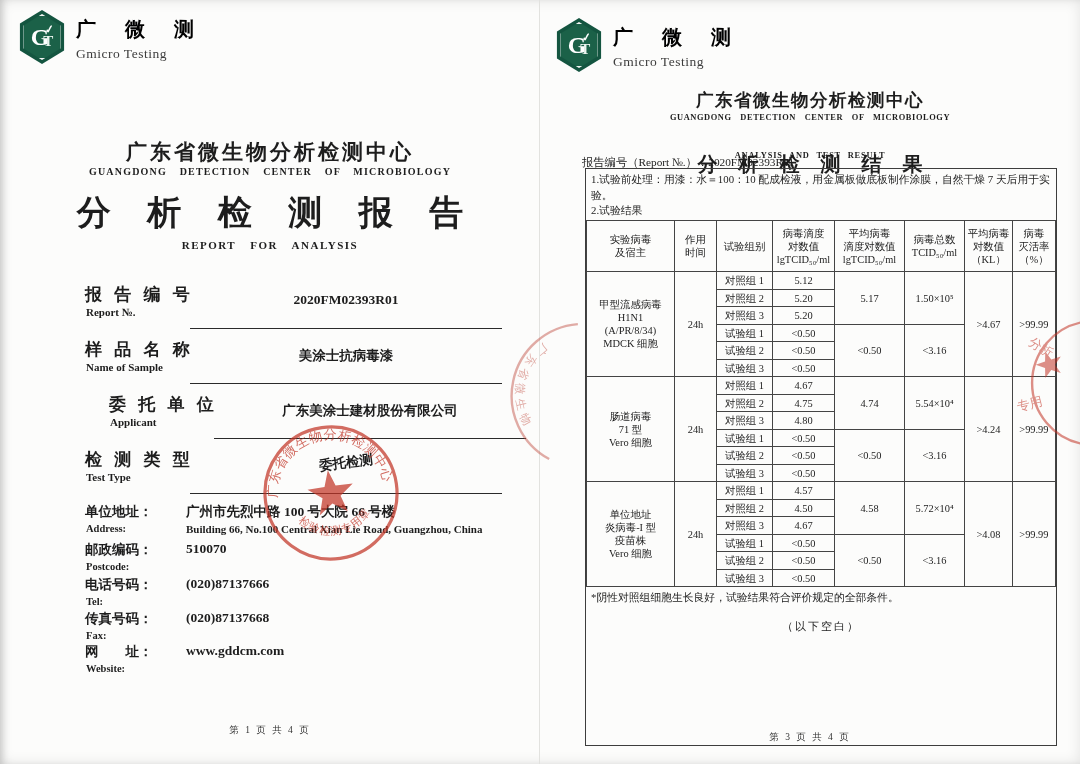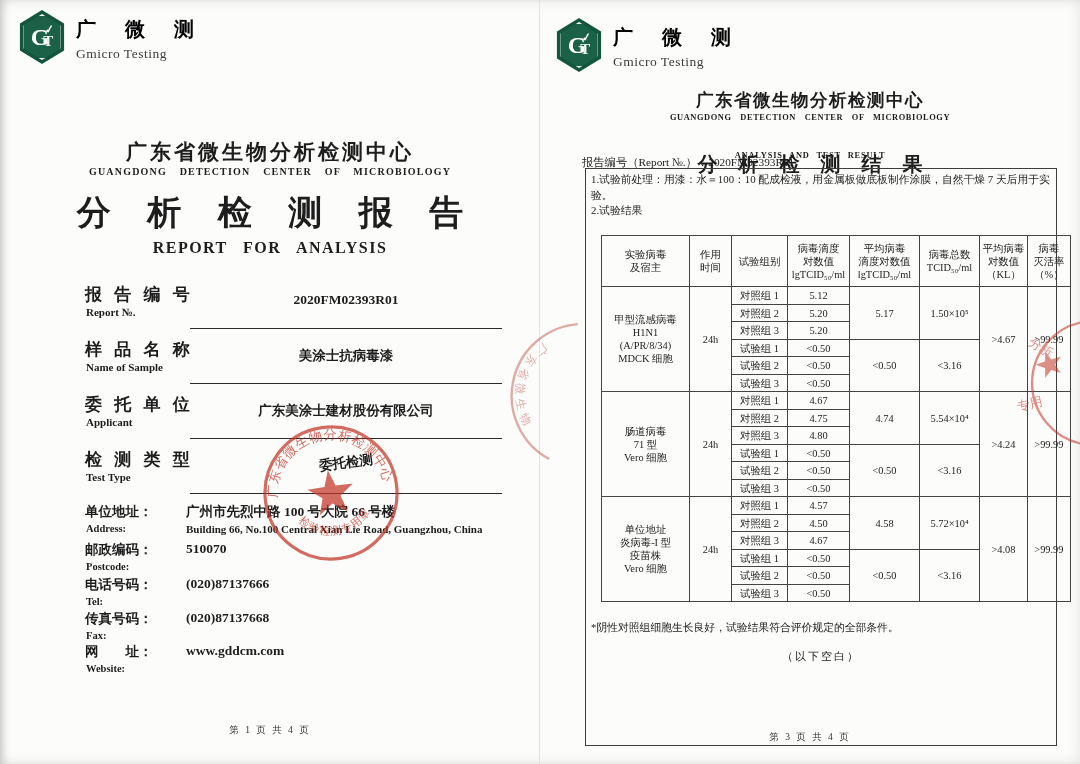--- a/index.html
+++ b/index.html
@@ -20,21 +20,21 @@
   .hex-t{color:#eaf3ee;font-weight:bold;font-size:15px;margin-left:-6px;margin-top:8px;}
   .hex-check{position:absolute;top:9px;right:8px;color:#fff;font-size:11px;font-weight:bold;transform:rotate(-8deg);}
   .logo-texts{margin-left:10px;padding-top:6px;}
   .logo-zh{font-size:20px;letter-spacing:12px;color:#000000;font-weight:600;white-space:nowrap;}
   .logo-en{font-size:13.5px;color:#3c3c3c;margin-top:3px;letter-spacing:.5px;}
 
   
   .lp-center-zh{position:absolute;top:138px;left:0;width:540px;text-align:center;font-size:21px;font-weight:bold;letter-spacing:3px;}
   .lp-center-en{position:absolute;top:166px;left:0;width:540px;text-align:center;font-size:10px;font-weight:bold;letter-spacing:1.2px;word-spacing:9px;}
   .lp-title-zh{position:absolute;top:190px;left:0;width:540px;text-align:center;font-size:34px;font-weight:bold;letter-spacing:14px;text-indent:14px;}
-  .lp-title-en{position:absolute;top:239px;left:0;width:540px;text-align:center;font-size:16px;font-weight:bold;letter-spacing:1.5px;word-spacing:10px;}
+  .lp-title-en{position:absolute;top:239px;left:0;width:540px;text-align:center;font-size:11px;font-weight:bold;letter-spacing:1.5px;word-spacing:10px;}
 
   
   .fld{position:absolute;left:0;width:540px;height:50px;}
   .fld-zh{position:absolute;left:85px;top:0;font-size:17px;font-weight:bold;letter-spacing:4px;white-space:nowrap;}
   .fld-en{position:absolute;left:86px;top:23px;font-size:11px;font-weight:bold;}
   .fld-val{position:absolute;left:190px;top:9px;width:312px;text-align:center;font-size:13.5px;font-weight:600;}
   .fld-line{position:absolute;left:190px;top:45px;width:312px;border-bottom:1.3px solid #2a2a2a;}
   .fld-val.tilted{transform:rotate(-7deg);top:6px;}
 
   
@@ -52,21 +52,21 @@
   .rp-center-zh{position:absolute;top:88px;left:0;width:540px;text-align:center;font-size:17.5px;font-weight:bold;letter-spacing:1.5px;}
   .rp-center-en{position:absolute;top:113px;left:0;width:540px;text-align:center;font-size:8.4px;font-weight:bold;letter-spacing:.6px;word-spacing:6px;}
   .rp-title-zh{position:absolute;top:123px;left:0;width:540px;text-align:center;font-size:20px;font-weight:bold;letter-spacing:8px;text-indent:8px;margin-top:28px;}
   .rp-title-en{position:absolute;top:151px;left:0;width:540px;text-align:center;font-size:8.4px;font-weight:bold;letter-spacing:.8px;word-spacing:4px;}
   .rp-repno{position:absolute;top:155px;left:42px;font-size:11.3px;}
 
   .rbox{position:absolute;left:45px;top:168px;width:472px;height:578px;border:1.6px solid #3d3d3d;box-sizing:border-box;background:transparent;}
   .rbox .pre{padding:3px 6px 0 5px;font-size:10.8px;line-height:1.45;}
   .rbox .res-head{padding:1px 6px 2px 5px;font-size:10.8px;}
 
-  table.res{border-collapse:collapse;width:468.8px;table-layout:fixed;margin:15px;}
+  table.res{border-collapse:collapse;width:468.8px;table-layout:fixed;margin:0;}
   table.res td,table.res th{border:1px solid #444;padding:0 1px;text-align:center;vertical-align:middle;
     font-size:10.4px;font-weight:normal;line-height:1.25;}
   table.res th{height:50px;}
   table.res td{height:16.5px;}
   .ml{white-space:pre-line;}
   col.c1{width:88px}col.c2{width:42px}col.c3{width:56px}col.c4{width:62px}col.c5{width:70px}col.c6{width:60px}col.c7{width:48px}col.c8{width:42.8px}
 
   .rnote{padding:4px 6px 0 5px;font-size:10.8px;}
   .rblank{margin-top:14px;text-align:center;font-size:11px;letter-spacing:2px;}
 
@@ -104,21 +104,21 @@
       <span class="fld-en">Report №.</span>
       <span class="fld-val">2020FM02393R01</span>
       <span class="fld-line"></span>
     </div>
     <div class="fld" style="top:338px;padding-left:12px;">
       <span class="fld-zh">样 品 名 称</span>
       <span class="fld-en">Name of Sample</span>
       <span class="fld-val">美涂士抗病毒漆</span>
       <span class="fld-line"></span>
     </div>
-    <div class="fld" style="top:393px;">
+    <div class="fld" style="top:393px;margin-left:24px;">
       <span class="fld-zh">委 托 单 位</span>
       <span class="fld-en">Applicant</span>
       <span class="fld-val">广东美涂士建材股份有限公司</span>
       <span class="fld-line"></span>
     </div>
     <div class="fld" style="top:448px;">
       <span class="fld-zh">检 测 类 型</span>
       <span class="fld-en">Test Type</span>
       <span class="fld-val tilted">委托检测</span>
       <span class="fld-line"></span>

